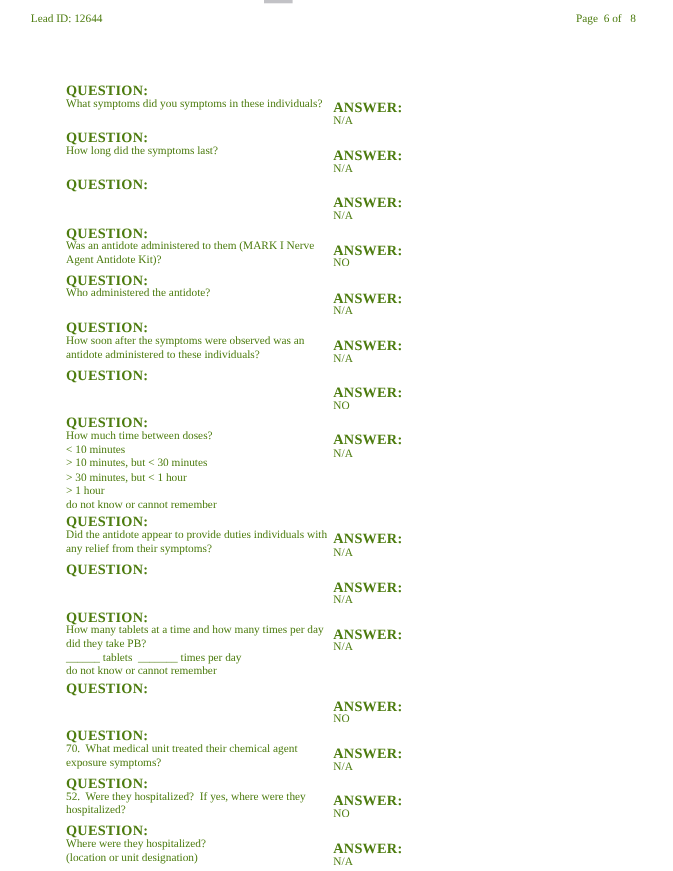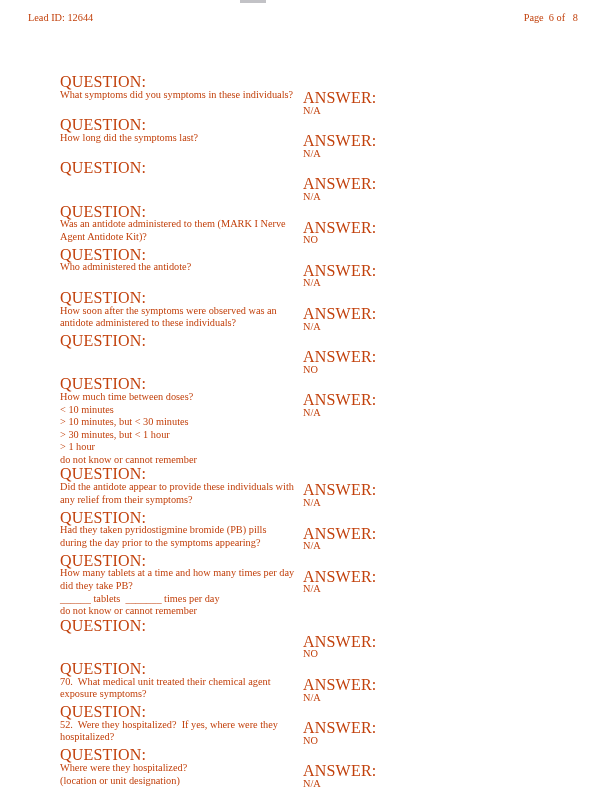--- a/index.html
+++ b/index.html
@@ -2,21 +2,21 @@
 <html><head>
 <meta charset="utf-8">
 <style>
   html, body { margin: 0; padding: 0; background: #ffffff; }
   .page {
     position: relative;
     width: 612px;
     height: 792px;
     background: #ffffff;
     font-family: "Liberation Serif", "DejaVu Serif", serif;
-    color: #c2410c;
+    color: #4d7c0f;
     overflow: hidden;
   }
   .scan-artifact {
     position: absolute;
     left: 240px; top: 0; width: 26px; height: 3px;
     background: #c2c2c6;
   }
   .hdr {
     position: absolute;
     top: 12px; left: 28px; right: 34px;
@@ -31,22 +31,22 @@
     left: 60px; top: 74px; width: 520px;
   }
   .qa {
     display: grid;
     grid-template-columns: 243px auto;
     column-gap: 0;
   }
   .qcol { width: 243px; }
   .acol { width: 230px; margin-top: 16px; }
   .qhead, .ahead {
-    font-weight: normal;
-    font-size: 16px;
+    font-weight: bold;
+    font-size: 13px;
     line-height: 12.6px;
     margin-top: 2px;
     letter-spacing: 0.2px;
     white-space: pre;
   }
   .qtext, .atext {
     font-size: 10.3px;
     line-height: 12.6px;
     white-space: pre;
   }
@@ -166,34 +166,32 @@
       </div>
       <div class="acol">
         <div class="ahead">ANSWER:</div>
         <div class="atext">N/A</div>
       </div>
     </div>
 
     <div class="qa">
       <div class="qcol">
         <div class="qhead">QUESTION:</div>
-        <div class="qtext">Did the antidote appear to provide these individuals with
+        <div class="qtext">Did the antidote appear to provide duties individuals with
 any relief from their symptoms?</div>
       </div>
       <div class="acol">
         <div class="ahead">ANSWER:</div>
         <div class="atext">N/A</div>
       </div>
     </div>
 
     <div class="qa">
       <div class="qcol">
         <div class="qhead">QUESTION:</div>
-        <div class="qtext">Had they taken pyridostigmine bromide (PB) pills
-during the day prior to the symptoms appearing?</div>
       </div>
       <div class="acol">
         <div class="ahead">ANSWER:</div>
         <div class="atext">N/A</div>
       </div>
     </div>
 
     <div class="qa">
       <div class="qcol">
         <div class="qhead">QUESTION:</div>

